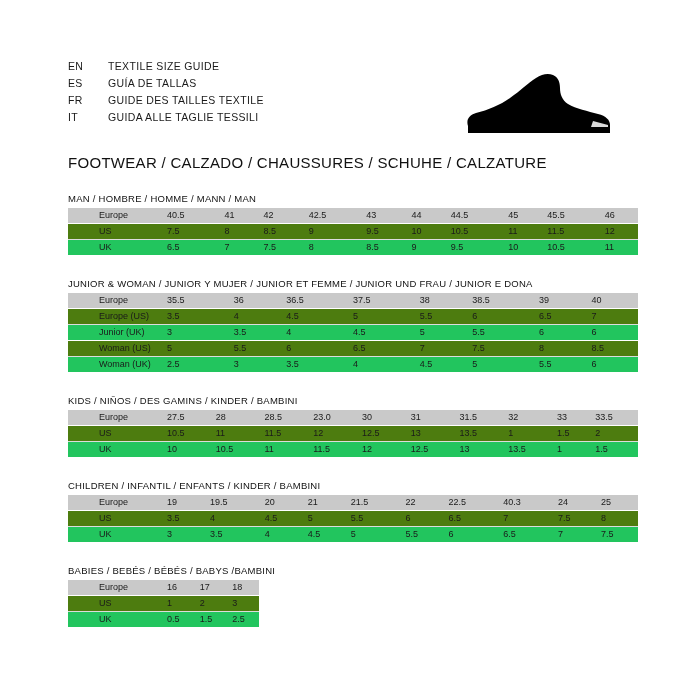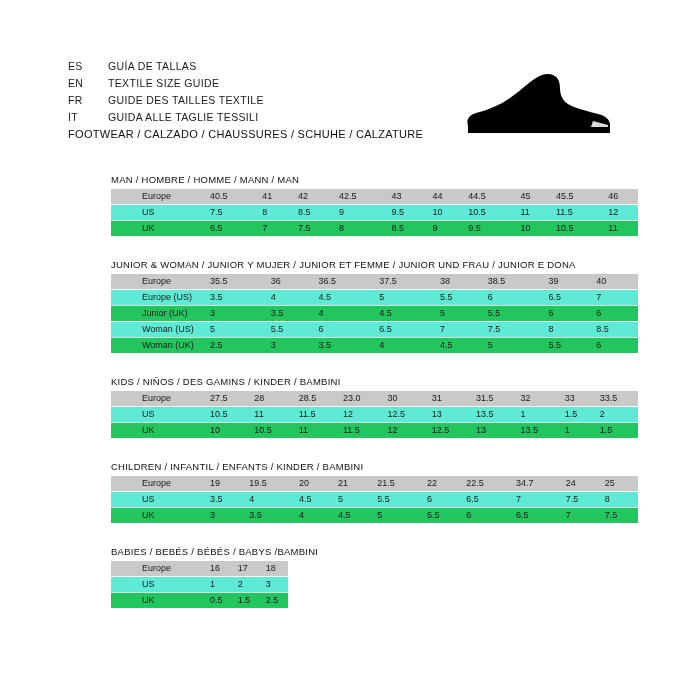--- a/index.html
+++ b/index.html
@@ -46,31 +46,30 @@
 
   .shoe {
     position: absolute;
     right: 22px;
     top: 10px;
     width: 180px;
     height: 70px;
   }
 
   .section-title {
-    font-size: 11px;
+    font-size: 15px;
     letter-spacing: 0.3px;
-    margin-top: 0;
+    margin-top: 26px;
     margin-bottom: 0;
     color: #111;
   }
 
   
   .block {
     margin-top: 22px;
-    margin-left: 43px;
   }
   .block-title {
     font-size: 9.5px;
     letter-spacing: 0.25px;
     color: #111;
     margin-bottom: 4px;
   }
   table.size {
     border-collapse: collapse;
     width: 100%;
@@ -88,43 +87,43 @@
     white-space: nowrap;
   }
   table.size tr.head td {
     background: #c9c9c9;
     font-weight: normal;
   }
   table.size tr.alt td {
     background: #22c55e;
   }
   table.size tr.plain td {
-    background: #5eead4;
+    background: #4d7c0f;
     border-bottom: 1px solid #dcdcdc;
   }
   table.size td.label {
     width: 62px;
     padding-left: 31px;
   }
 </style>
 </head>
 <body>
 
 <div class="page">
 
   <div class="header">
     <table class="lang-table">
       <tbody>
         <tr>
+          <td class="lang-code">EN</td>
+          <td>TEXTILE SIZE GUIDE</td>
+        </tr>
+        <tr>
           <td class="lang-code">ES</td>
           <td>GUÍA DE TALLAS</td>
-        </tr>
-        <tr>
-          <td class="lang-code">EN</td>
-          <td>TEXTILE SIZE GUIDE</td>
         </tr>
         <tr>
           <td class="lang-code">FR</td>
           <td>GUIDE DES TAILLES TEXTILE</td>
         </tr>
         <tr>
           <td class="lang-code">IT</td>
           <td>GUIDA ALLE TAGLIE TESSILI</td>
         </tr>
       </tbody>
@@ -303,21 +302,21 @@
       <tbody>
         <tr class="head">
           <td class="label">Europe</td>
           <td>19</td>
           <td>19.5</td>
           <td>20</td>
           <td>21</td>
           <td>21.5</td>
           <td>22</td>
           <td>22.5</td>
-          <td>34.7</td>
+          <td>40.3</td>
           <td>24</td>
           <td>25</td>
         </tr>
         <tr class="plain">
           <td class="label">US</td>
           <td>3.5</td>
           <td>4</td>
           <td>4.5</td>
           <td>5</td>
           <td>5.5</td>

